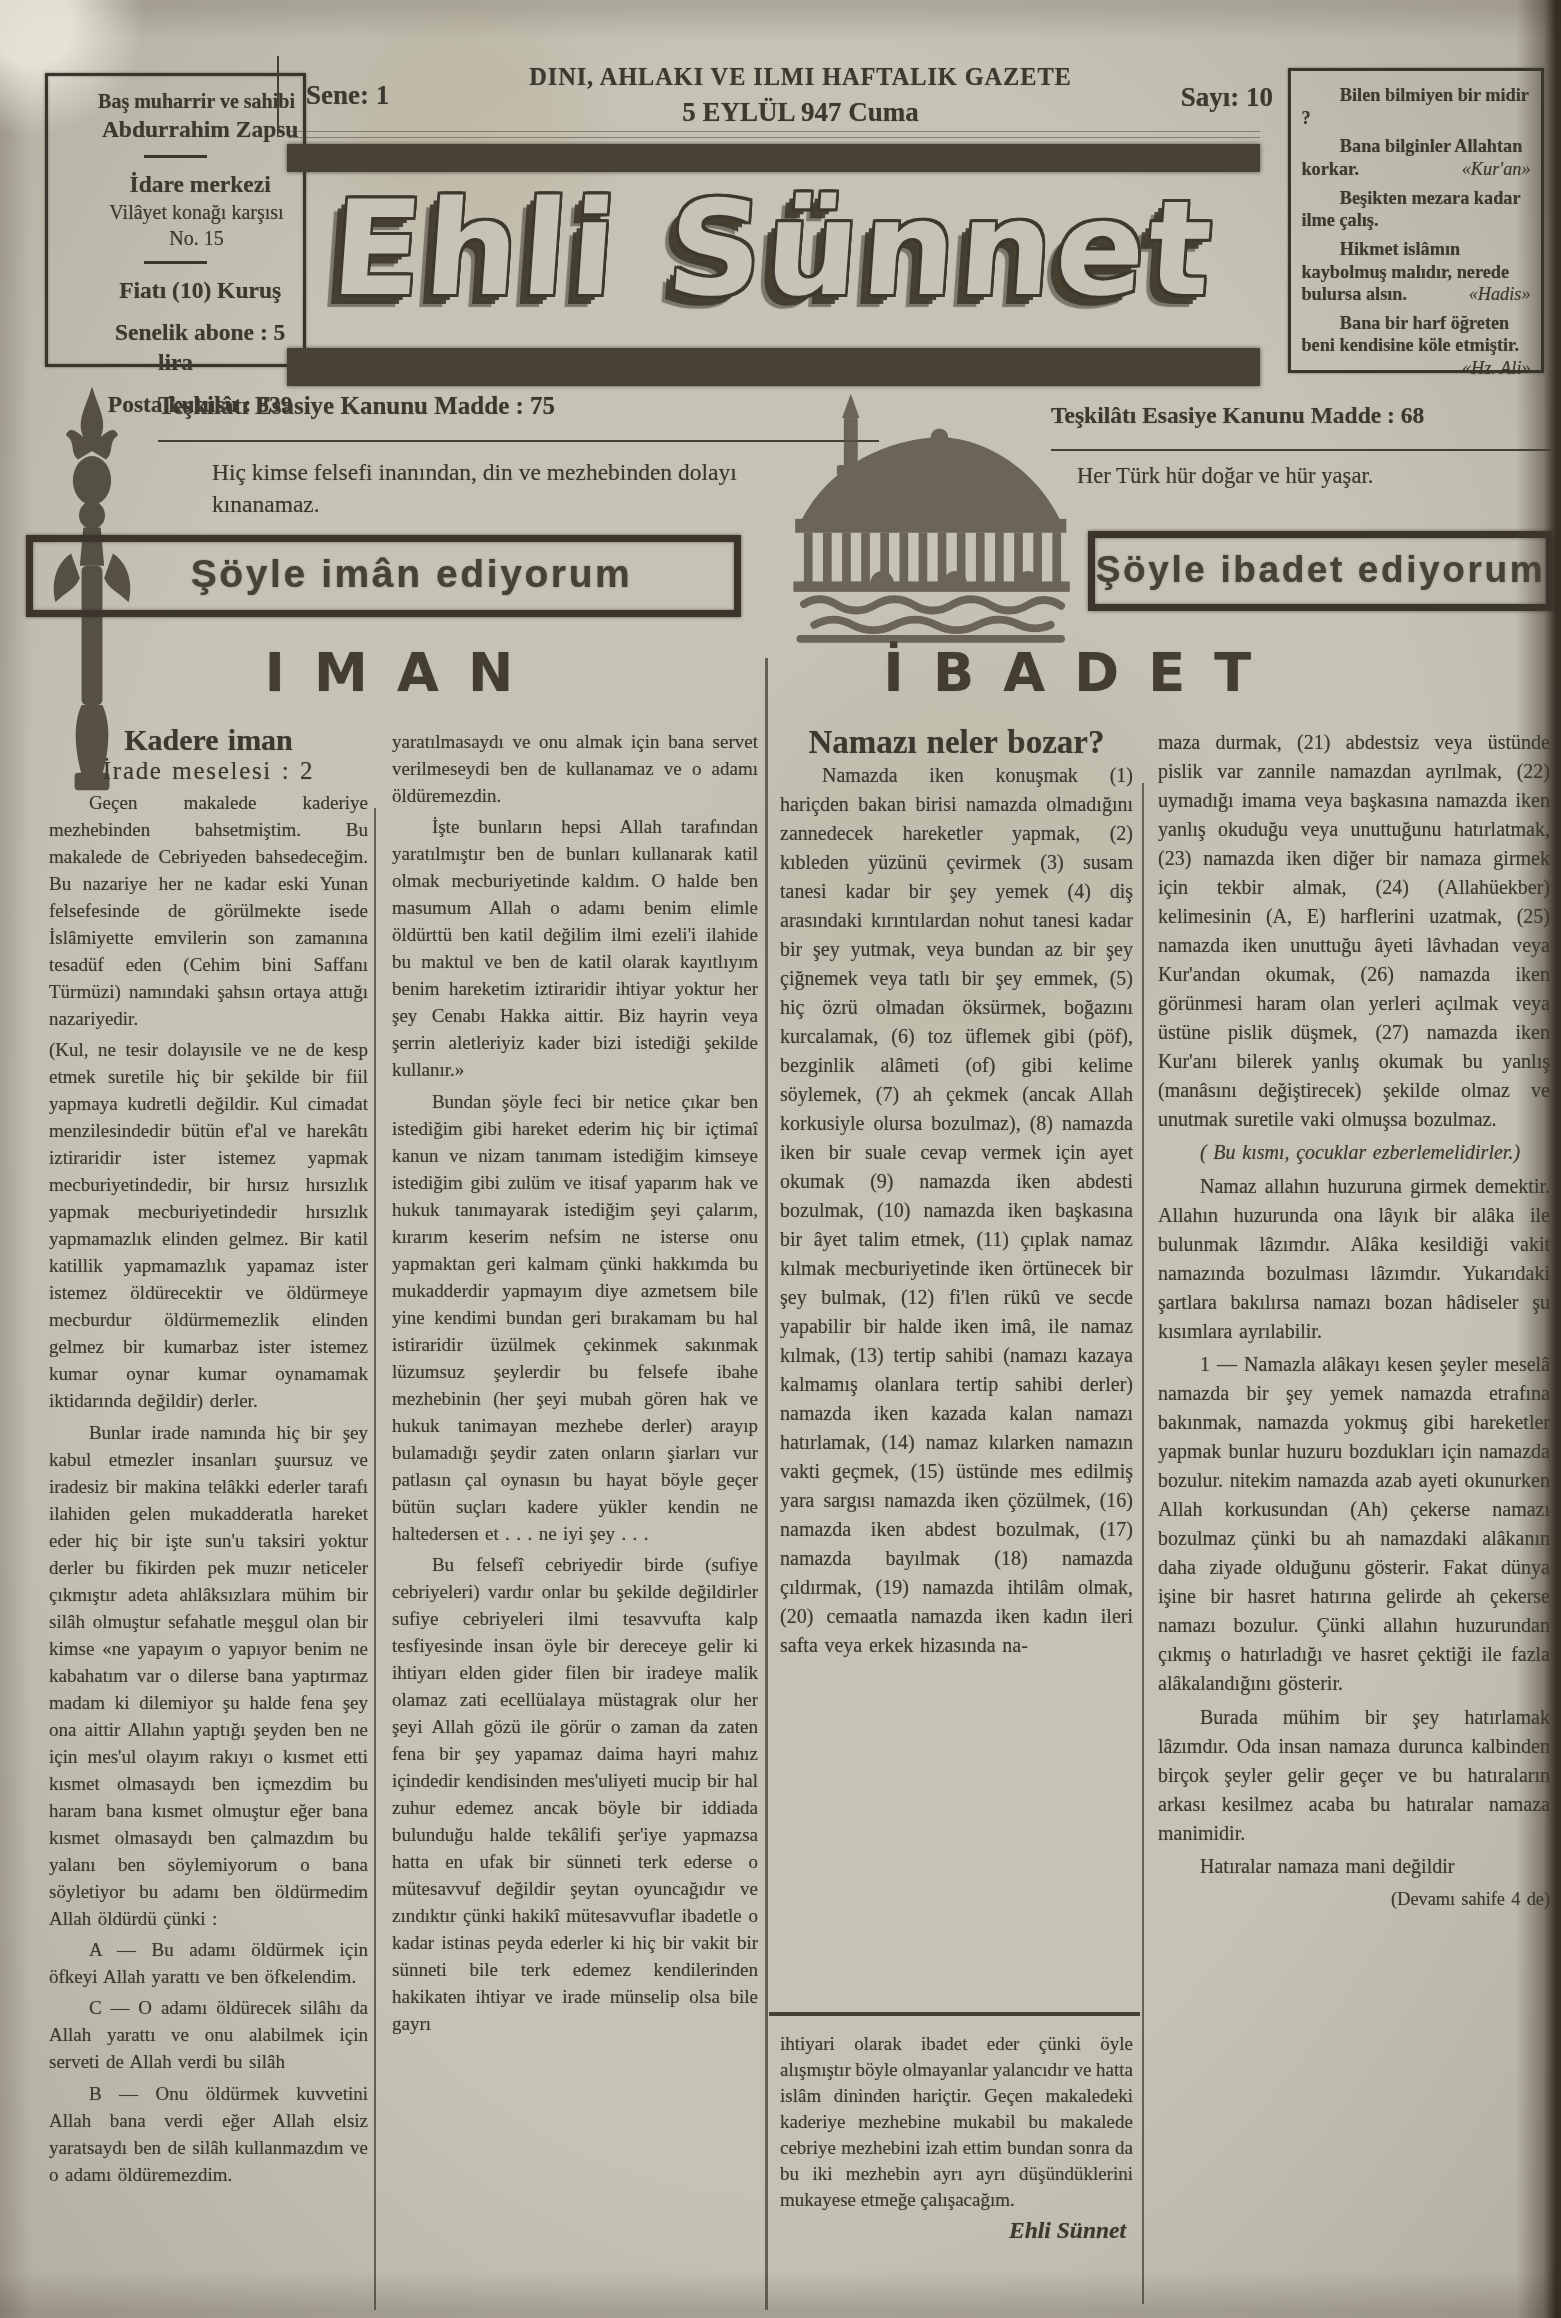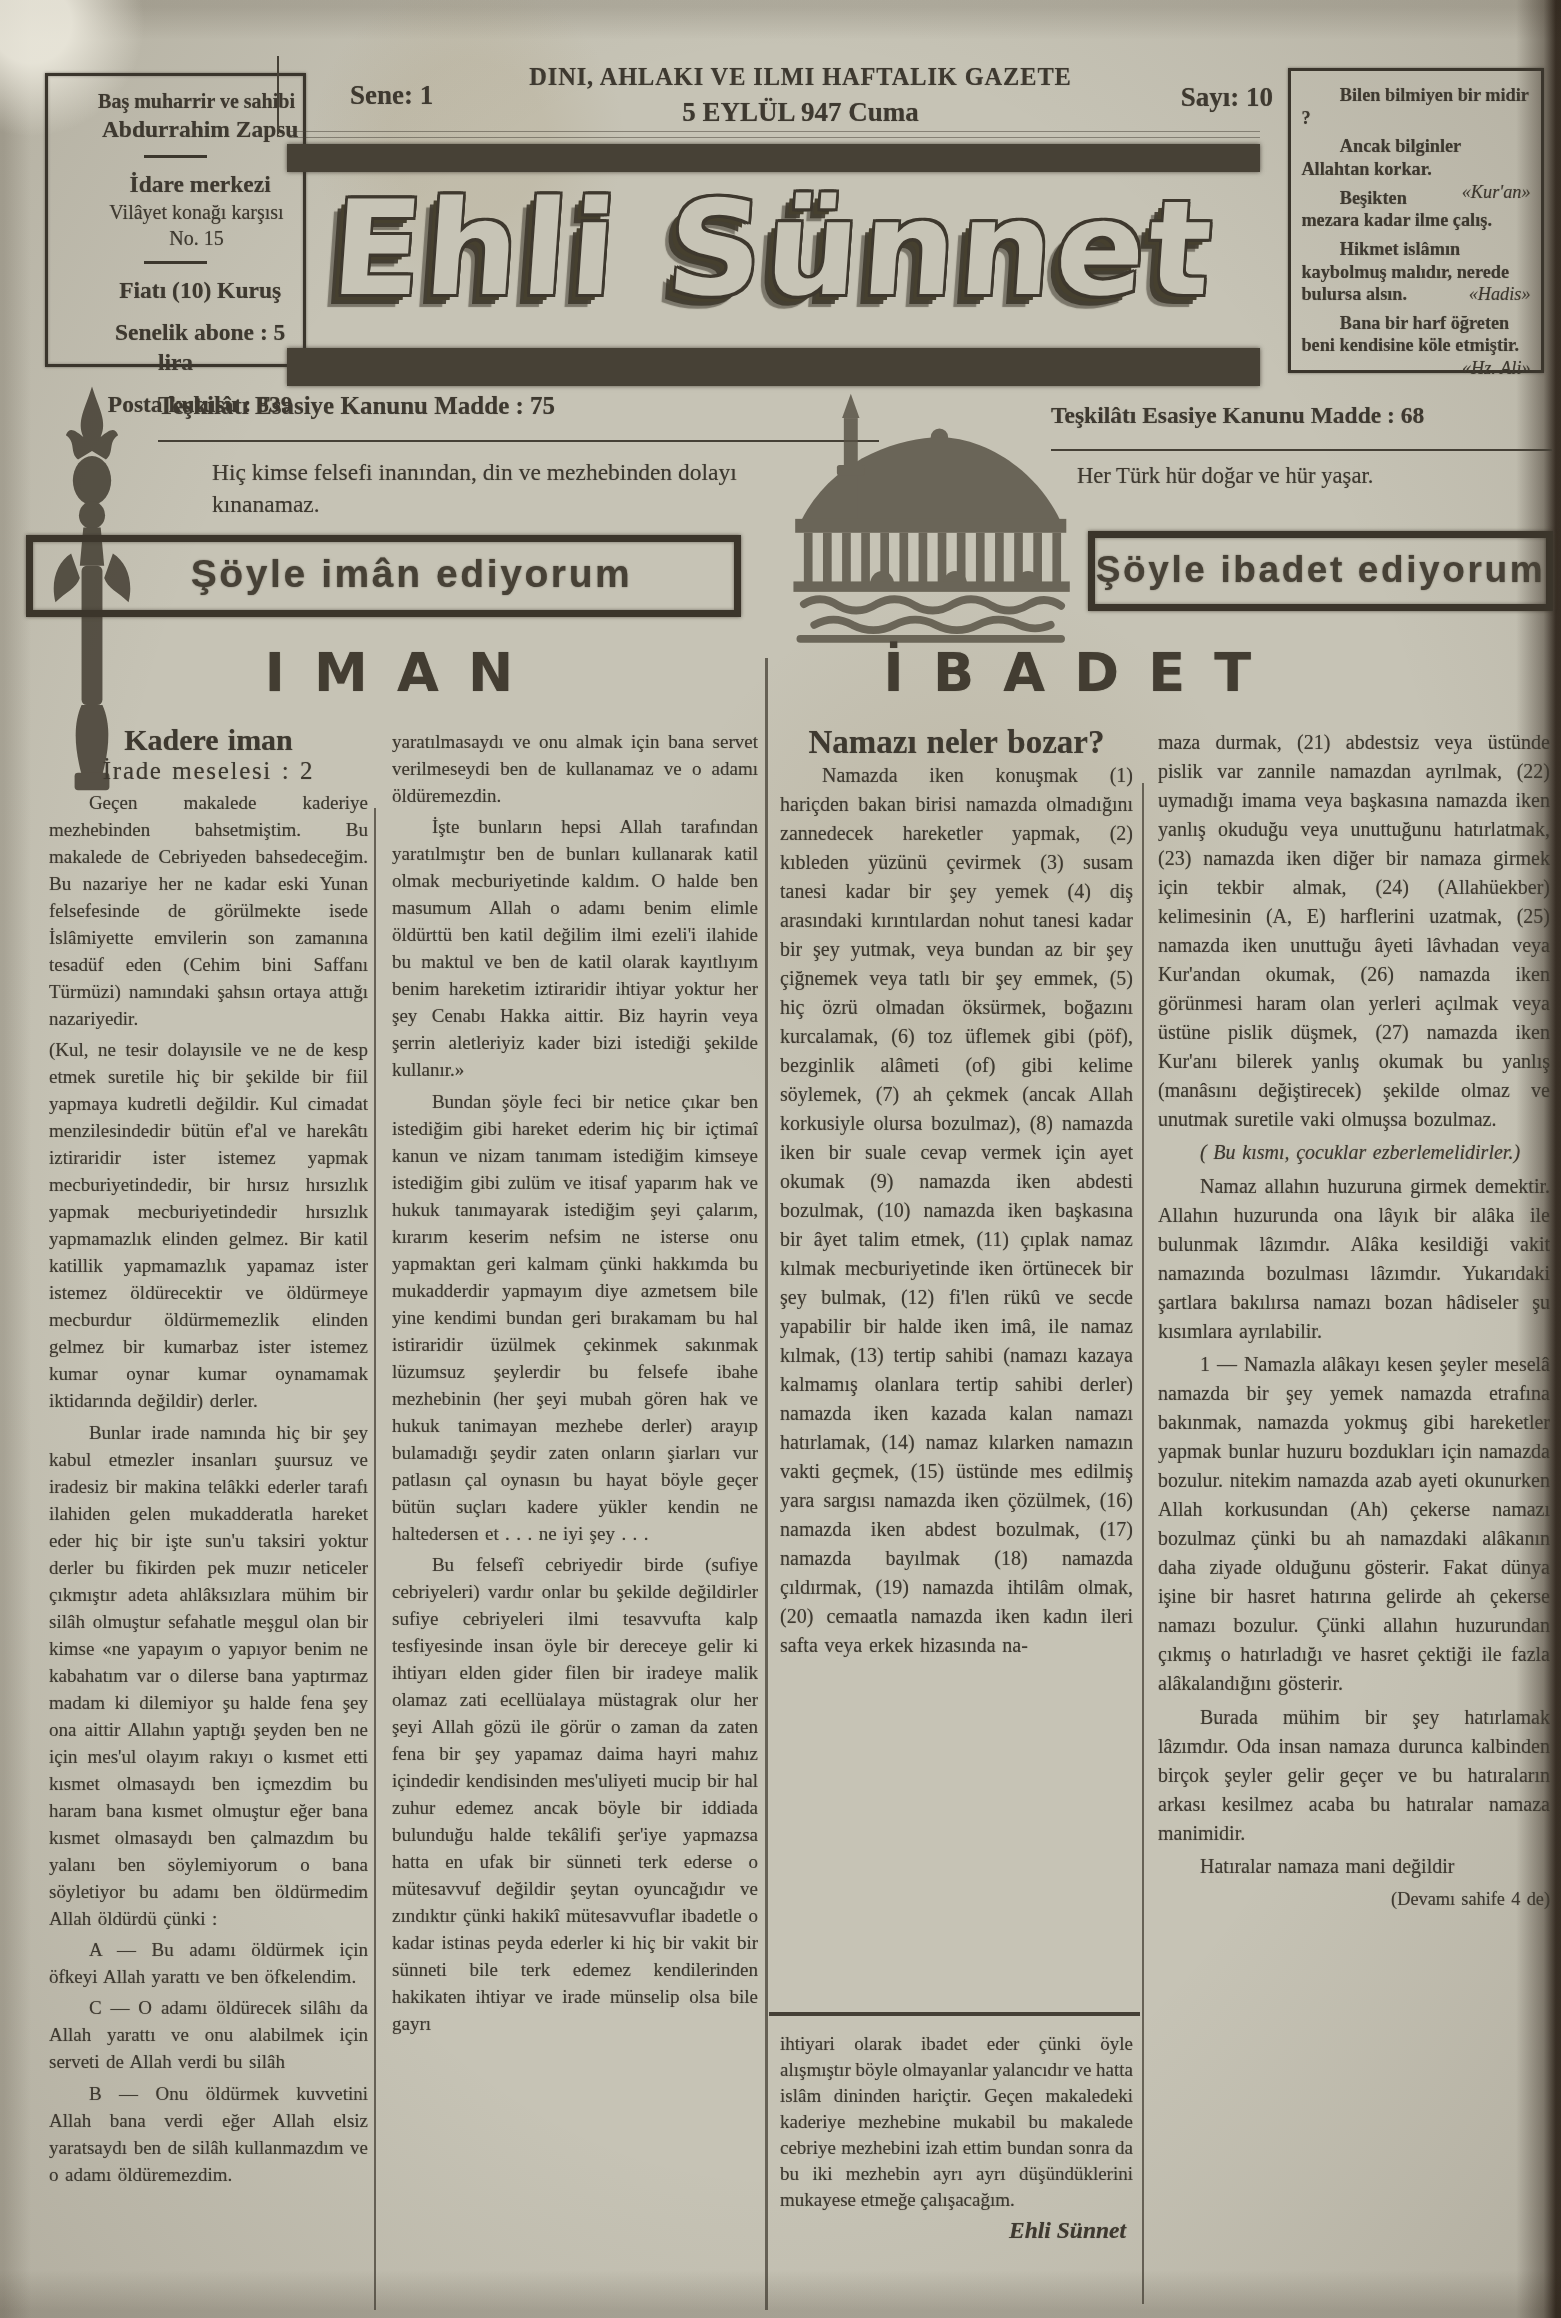--- a/index.html
+++ b/index.html
@@ -24,21 +24,21 @@
     position:absolute;left:45px;top:73px;width:261px;height:294px;
     border:3.5px solid #3a352c;box-shadow:0 0 2.6px rgba(58,53,44,.6), inset 0 0 2.6px rgba(58,53,44,.5);
     text-align:center;padding-top:12.2px;box-sizing:border-box;
   }
   .lbox p{margin:0;line-height:1.3;}
   .lb-small{font-size:20px;font-weight:bold;}
   .lb-bold{font-size:23.5px;font-weight:bold;}
   .lb-med{font-size:20px;}
   .lb-gap{margin-top:11.3px !important;}
   .lb-div{width:63px;height:0;border-top:3.5px solid #3c372d;margin:10.4px auto !important;}
-  .sene{position:absolute;left:306px;top:80px;font-size:27px;font-weight:bold;padding-left:44px;}
+  .sene{position:absolute;left:306px;top:80px;font-size:27px;font-weight:bold;}
   .tagline{position:absolute;left:487px;top:63px;width:627px;text-align:center;font-size:24.4px;font-weight:bold;letter-spacing:0.9px;}
   .date{position:absolute;left:487px;top:97px;width:627px;text-align:center;font-size:27px;font-weight:bold;}
   .sayi{position:absolute;left:1151px;top:82px;width:122px;text-align:right;font-size:27px;font-weight:bold;}
   .hdr-rule{position:absolute;left:289px;top:131px;width:971px;height:5.2px;border-top:1.7px solid #45403680;border-bottom:1.7px solid #45403680;}
   .hdr-vline{position:absolute;left:277px;top:56px;height:78px;width:0;border-left:2.6px solid #454036;}
   .logo-band{position:absolute;left:287px;top:144px;width:973px;height:242px;}
   .logo-band .bar{position:absolute;left:0;right:0;background:#474136;box-shadow:0 0 4.4px rgba(62,56,46,.8);}
   .logo-band .bar.top{top:0;height:28px;}
   .logo-band .bar.bottom{bottom:0;height:38px;}
   .logo-text{
@@ -126,21 +126,21 @@
   <div class="hdr-vline"></div>
 
   <div class="logo-band">
     <div class="bar top"></div>
     <div class="logo-text">Ehli Sünnet</div>
     <div class="bar bottom"></div>
   </div>
 
   <div class="rbox">
       <p class="para q-first"><span>Bilen bilmiyen bir midir ?</span></p>
-      <p class="para"><span>Ancak bilginler Allahtan korkar.</span><span class="q-src">«Kur'an»</span></p>
+      <p class="para"><span>Bana bilginler Allahtan korkar.</span><span class="q-src">«Kur'an»</span></p>
       <p class="para"><span>Beşikten mezara kadar ilme çalış.</span></p>
       <p class="para"><span>Hikmet islâmın kaybolmuş malıdır, nerede bulursa alsın.</span><span class="q-src">«Hadis»</span></p>
       <p class="para"><span>Bana bir harf öğreten beni kendisine köle etmiştir.</span><span class="q-src">«Hz. Ali»</span></p>
     </div>
 
   <div class="const-l">
     <div class="const-title">Teşkilâtı Esasiye Kanunu Madde : 75</div>
     <div class="const-body">Hiç kimse felsefi inanından, din ve mezhebinden dolayı kınanamaz.</div>
   </div>
   <div class="const-r">

